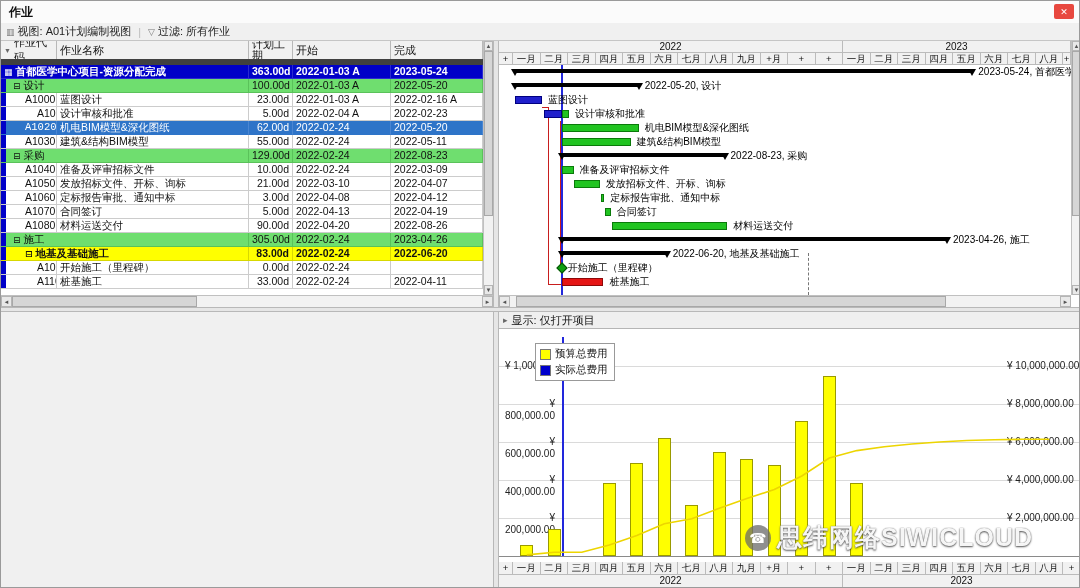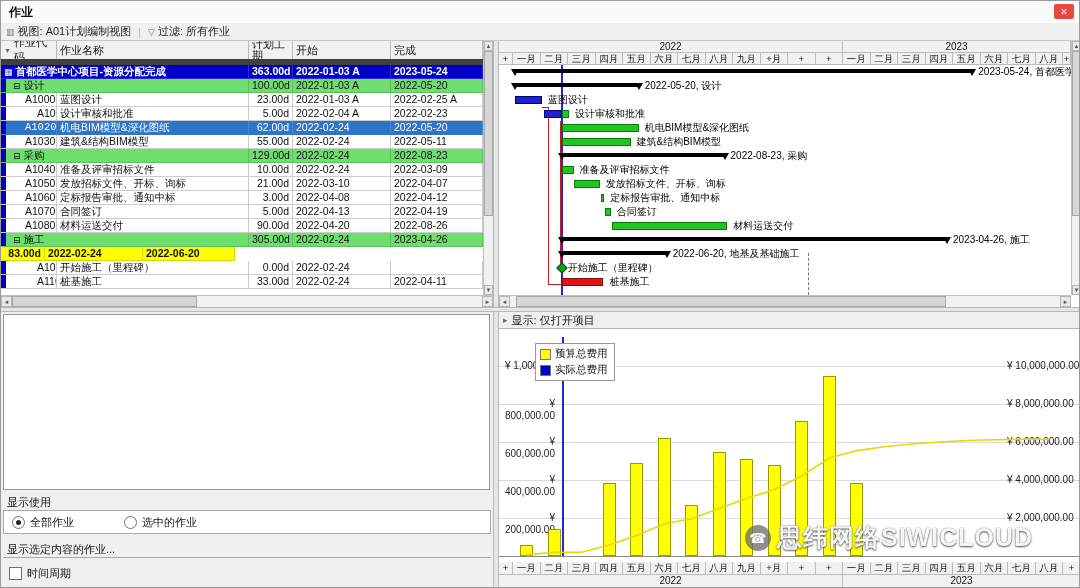--- a/index.html
+++ b/index.html
@@ -151,21 +151,21 @@
           <div class="cell cname strip" style="padding-left: 12px;"><span class="exp">⊟</span><span>设计</span></div>
           <div class="cell c2 num">100.00d</div>
           <div class="cell c3">2022-01-03 A</div>
           <div class="cell c4">2022-05-20</div>
         </div>
         <div class="trow t-act">
           <div class="cell c0 strip" style="padding-left: 24px;">A1000</div>
           <div class="cell c1">蓝图设计</div>
           <div class="cell c2 num">23.00d</div>
           <div class="cell c3">2022-01-03 A</div>
-          <div class="cell c4">2022-02-25 A</div>
+          <div class="cell c4">2022-02-16 A</div>
         </div>
         <div class="trow t-act">
           <div class="cell c0 strip" style="padding-left: 36px;">A1010</div>
           <div class="cell c1">设计审核和批准</div>
           <div class="cell c2 num">5.00d</div>
           <div class="cell c3">2022-02-04 A</div>
           <div class="cell c4">2022-02-23</div>
         </div>
         <div class="trow t-act sel">
           <div class="cell c0 strip" style="padding-left: 24px; font-family: Liberation Mono, monospace;">A1020</div>
@@ -222,20 +222,21 @@
           <div class="cell c3">2022-04-20</div>
           <div class="cell c4">2022-08-26</div>
         </div>
         <div class="trow t-wbs">
           <div class="cell cname strip" style="padding-left: 12px;"><span class="exp">⊟</span><span>施工</span></div>
           <div class="cell c2 num">305.00d</div>
           <div class="cell c3">2022-02-24</div>
           <div class="cell c4">2023-04-26</div>
         </div>
         <div class="trow t-wbs2">
+          <div class="cell cname strip" style="padding-left: 24px;"><span class="exp">⊟</span><span>地基及基础施工</span></div>
           <div class="cell c2 num">83.00d</div>
           <div class="cell c3">2022-02-24</div>
           <div class="cell c4">2022-06-20</div>
         </div>
         <div class="trow t-act">
           <div class="cell c0 strip" style="padding-left: 36px;">A1090</div>
           <div class="cell c1">开始施工（里程碑）</div>
           <div class="cell c2 num">0.00d</div>
           <div class="cell c3">2022-02-24</div>
           <div class="cell c4"></div>
@@ -360,35 +361,20 @@
       <div class="sb-btn">◄</div>
       <div class="sb-track">
         <div class="sb-thumb" style="left:6px;width:430px;"></div>
       </div>
       <div class="sb-btn">►</div>
     </div>
   </div>
 
   <div class="hsplit"></div>
 
-  <div class="details-panel">
-    <div class="blank-box"></div>
-    <div class="sec1">显示使用</div>
-    <div class="radio-box">
-      <span class="radio on"></span>
-      <span class="rlabel">全部作业</span>
-      <span class="radio" style="margin-left:50px;"></span>
-      <span class="rlabel">选中的作业</span>
-    </div>
-    <div class="sec2">显示选定内容的作业...</div>
-    <div class="check-row">
-      <span class="checkbox"></span>
-      <span class="rlabel">时间周期</span>
-    </div>
-  </div>
 
   <div class="vsplit vs2"></div>
 
   <div class="chart-panel">
     <div class="chart-header">
       <span class="chev">▸</span>
       <span>显示: 仅打开项目</span>
     </div>
     <div class="chart-area" id="chart-area">
       <div class="legend">

